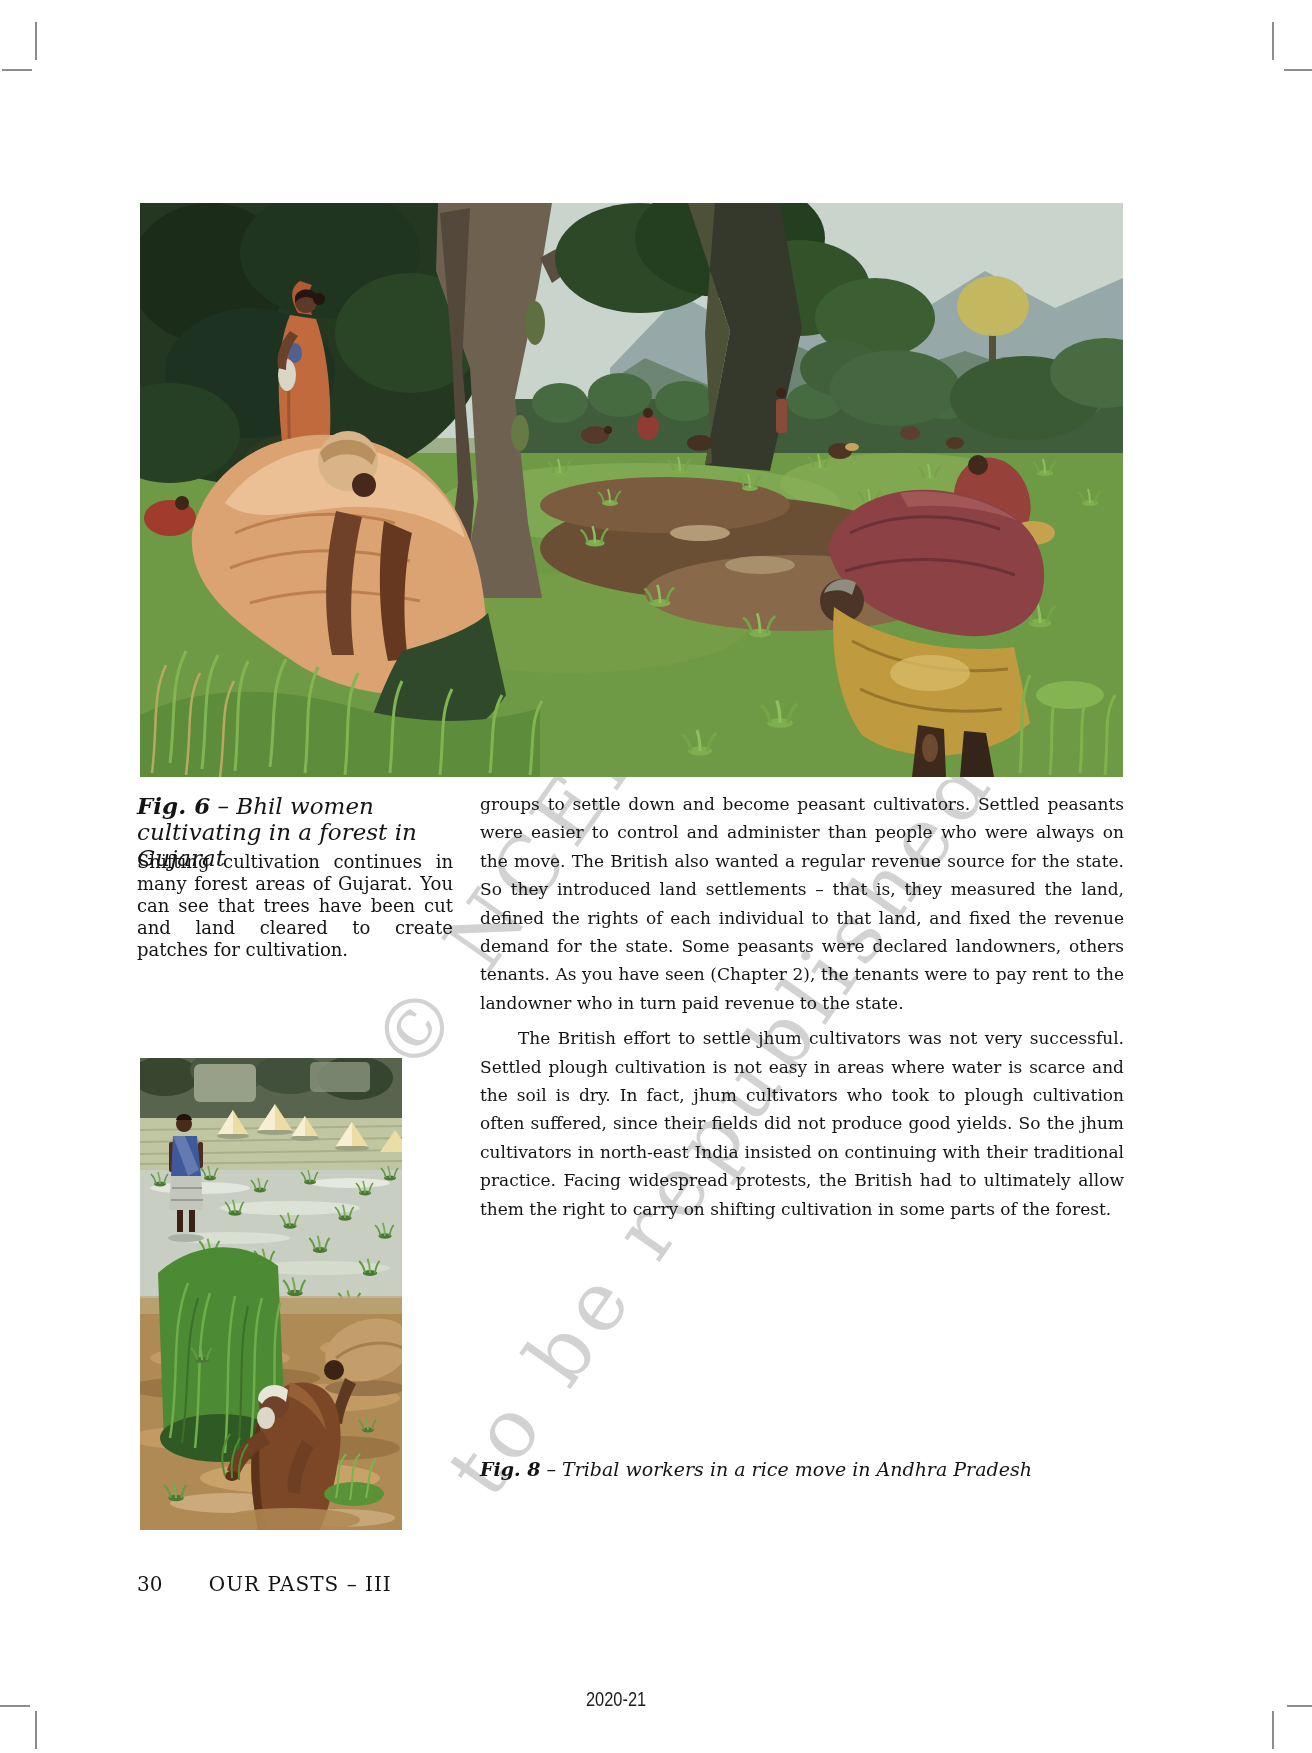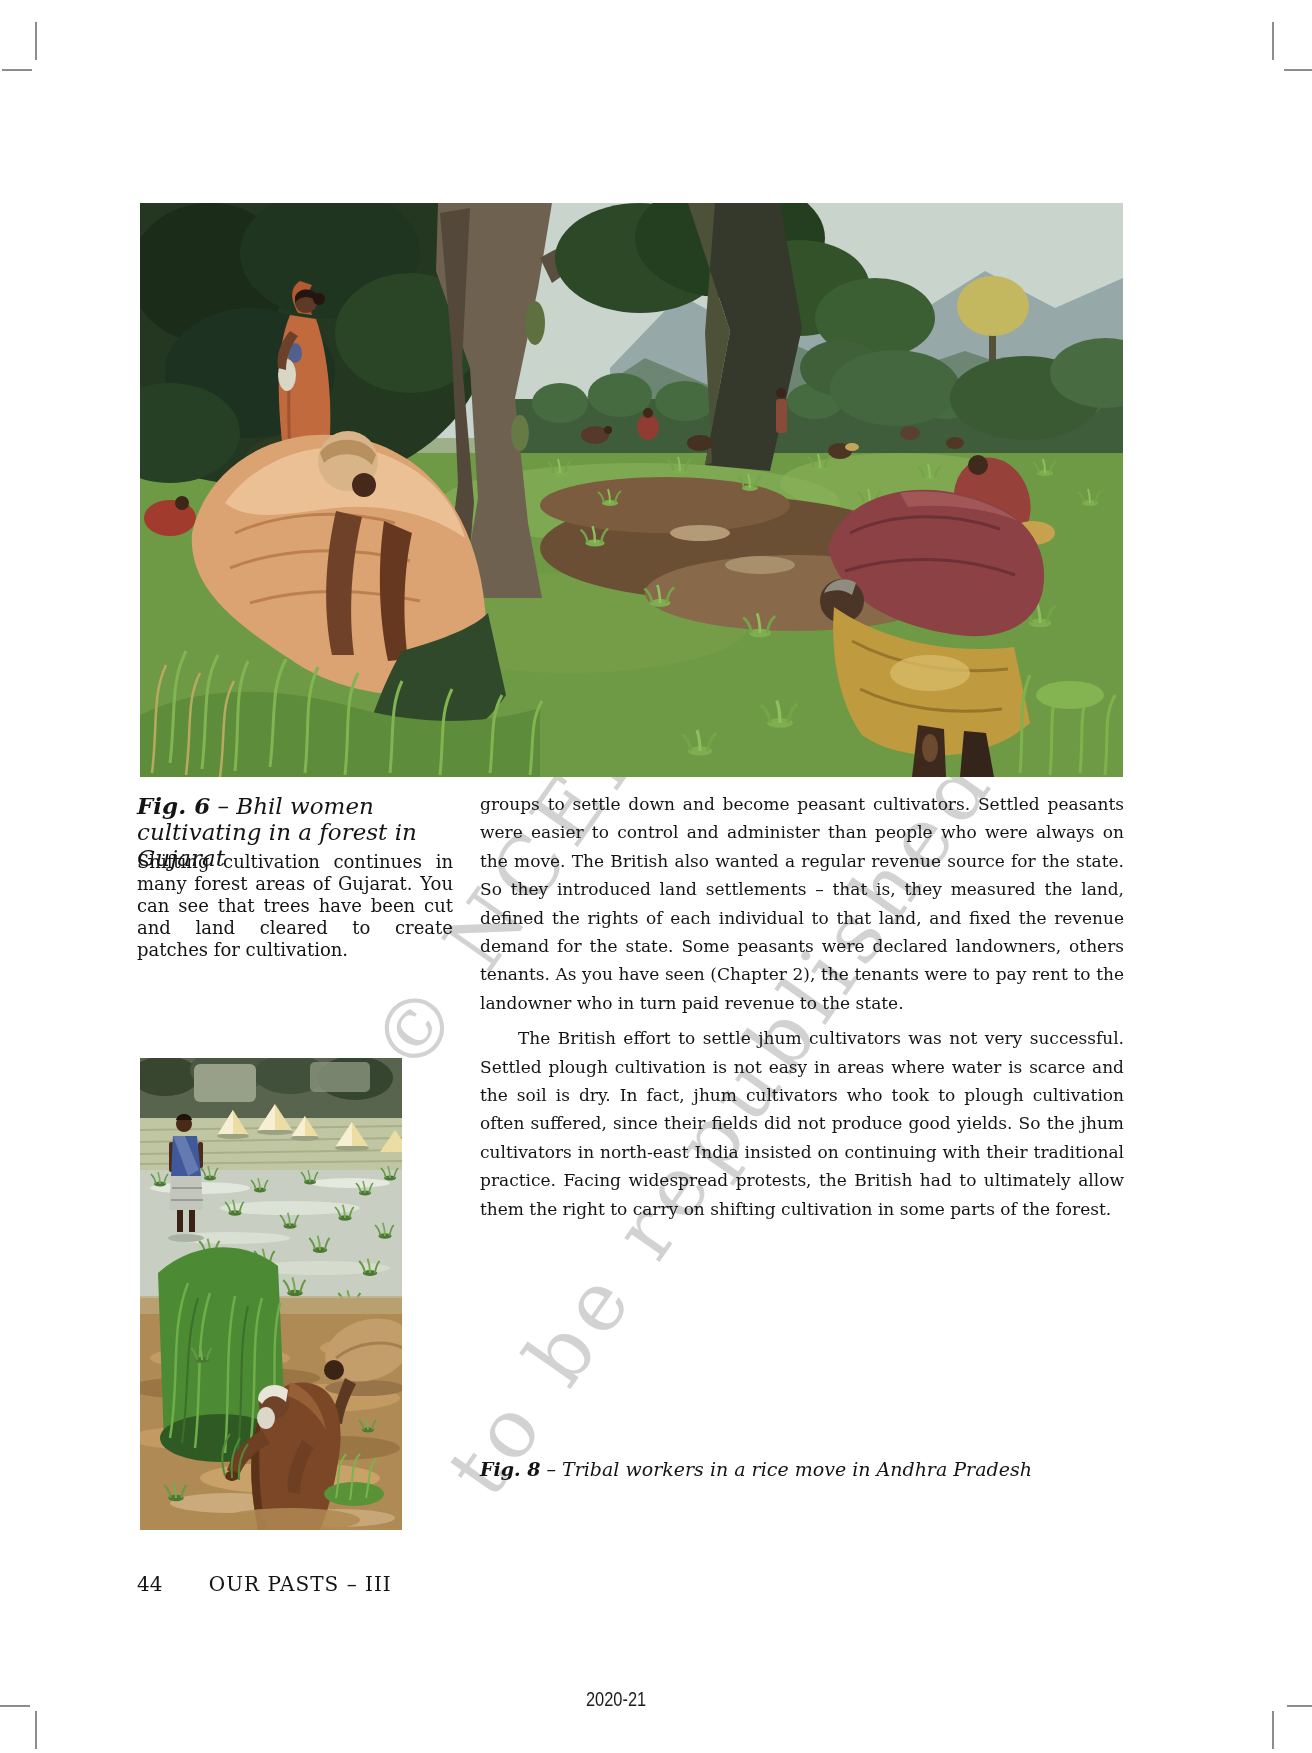--- a/index.html
+++ b/index.html
@@ -425,18 +425,18 @@
   <div class="bodycol" id="bodycol">
       <p class="bodypara"><span>groups to settle down and become peasant cultivators. Settled peasants were easier to control and administer than people who were always on the move. The British also wanted a regular revenue source for the state. So they introduced land settlements – that is, they measured the land, defined the rights of each individual to that land, and fixed the revenue demand for the state. Some peasants were declared landowners, others tenants. As you have seen (Chapter 2), the tenants were to pay rent to the landowner who in turn paid revenue to the state.</span></p>
       <p class="bodypara"><span>The British effort to settle </span><span class="it">jhum</span><span> cultivators was not very successful. Settled plough cultivation is not easy in areas where water is scarce and the soil is dry. In fact, </span><span class="it">jhum</span><span> cultivators who took to plough cultivation often suffered, since their fields did not produce good yields. So the </span><span class="it">jhum</span><span> cultivators in north-east India insisted on continuing with their traditional practice. Facing widespread protests, the British had to ultimately allow them the right to carry on shifting cultivation in some parts of the forest.</span></p>
     </div>
 
   <div class="fig7-caption">
     <span class="figlabel">Fig. 8</span><span> – Tribal workers in a rice move in Andhra Pradesh</span>
   </div>
 
   <div class="footer">
-    <span class="pnum">44</span>
+    <span class="pnum">30</span>
     <span class="btitle">OUR PASTS – III</span>
   </div>
   <div class="printyear">2020-21</div>
 
 </div>
 
 </body></html>

